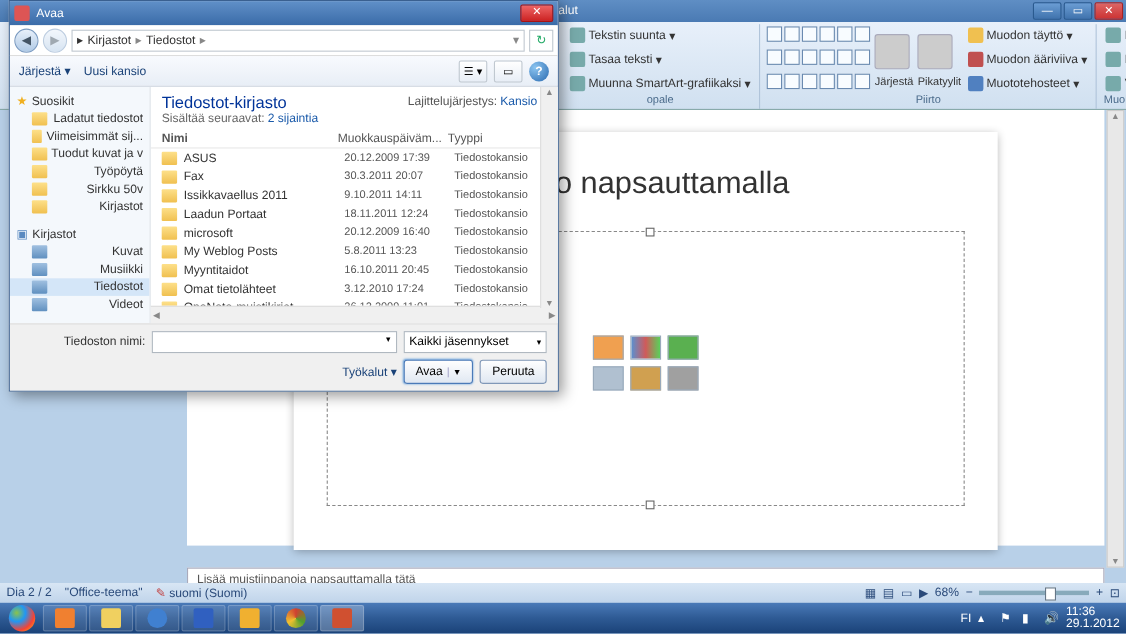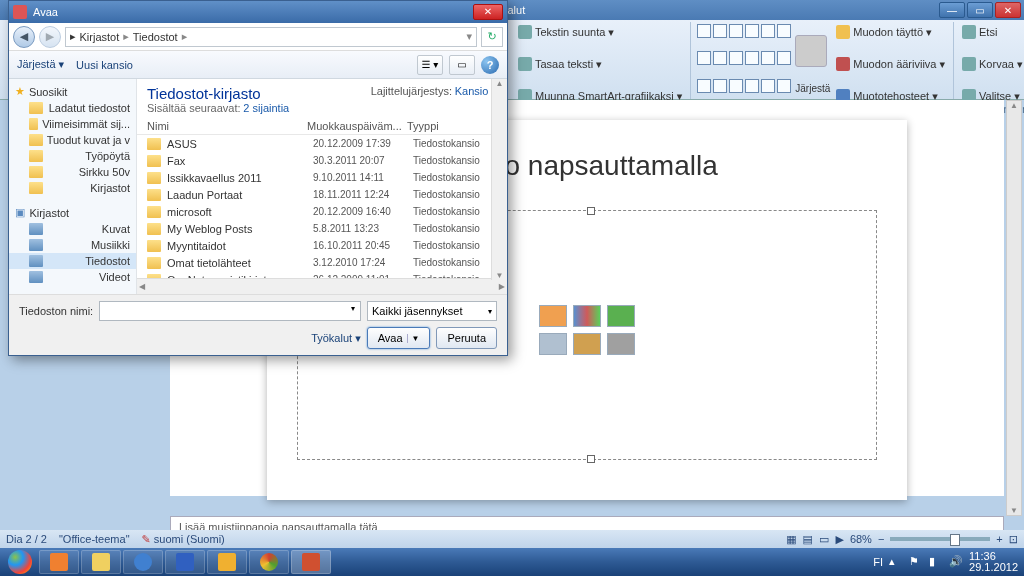--- a/index.html
+++ b/index.html
@@ -8,21 +8,21 @@
 
 .ppt-window { position: absolute; top: 0; left: 0; right: 0; bottom: 0; background: #b8d0e8; }
 .ppt-titlebar { height: 20px; background: linear-gradient(#5f8ec4, #4a7ab3); display: flex; justify-content: flex-end; align-items: center; padding: 0 2px; }
 .win-btn { width: 26px; height: 16px; margin: 0 1px; background: linear-gradient(#6b9dd4, #4073ad); border: 1px solid #2a5a8f; border-radius: 2px; color: white; display: flex; align-items: center; justify-content: center; font-size: 10px; }
 .win-btn.close { background: linear-gradient(#d66, #c33); border-color: #a22; }
 
 .ribbon { height: 80px; background: linear-gradient(#e8f0fa, #d0e0f0); border-bottom: 1px solid #8aa; display: flex; padding: 2px 0 0 510px; }
 .ribbon-group { border-right: 1px solid #b0c4da; padding: 2px 6px; display: flex; flex-direction: column; justify-content: space-between; }
 .ribbon-group-title { text-align: center; color: #4a6a8a; font-size: 10px; }
 .ribbon-content { display: flex; gap: 4px; flex: 1; }
-.ribbon-col { display: flex; flex-direction: column; gap: 16px; font-size: 10px; color: #333; }
+.ribbon-col { display: flex; flex-direction: column; gap: 6px; font-size: 10px; color: #333; }
 .ribbon-item { display: flex; align-items: center; gap: 3px; padding: 1px 2px; white-space: nowrap; }
 .ribbon-icon { width: 14px; height: 14px; background: #7aa; border-radius: 2px; display: inline-block; }
 .ribbon-big { width: 32px; height: 32px; background: #ccc; border: 1px solid #aab; border-radius: 3px; }
 .shapes-grid { display: grid; grid-template-columns: repeat(6, 14px); gap: 2px; }
 .shape-cell { width: 14px; height: 14px; border: 1px solid #6a8ab0; background: #f8fcff; }
 
 .slide-area { position: absolute; top: 100px; left: 170px; right: 20px; bottom: 80px; background: #fff; display: flex; justify-content: center; align-items: flex-start; padding-top: 20px; }
 .slide { width: 640px; height: 380px; background: #fff; box-shadow: 0 2px 8px rgba(0,0,0,.3); position: relative; }
 .slide-title { position: absolute; top: 30px; left: 40px; right: 40px; font-size: 28px; color: #333; text-align: center; }
 .slide-placeholder { position: absolute; top: 90px; left: 30px; right: 30px; bottom: 40px; border: 1px dashed #888; }
@@ -87,40 +87,40 @@
 
 .file-pane { flex: 1; display: flex; flex-direction: column; position: relative; }
 .lib-header { padding: 6px 10px 2px; display: flex; justify-content: space-between; align-items: flex-start; gap: 17px; }
 .lib-title { color: #003399; font-size: 15px; }
 .lib-sub { color: #666; font-size: 10px; }
 .lib-sub a { color: #1a5aaa; text-decoration: none; }
 .sort-label { color: #555; font-size: 10px; }
 .sort-label a { color: #1a5aaa; }
 
 .file-columns { display: flex; padding: 4px 10px 2px; color: #555; font-size: 10px; border-bottom: 1px solid #e8e8e8; }
-.col-name { flex: 1; }
+.col-name { flex: 1; font-weight: bold; }
 .col-date { width: 100px; }
 .col-type { width: 90px; }
 
 .file-list { flex: 1; overflow: hidden; padding: 0 4px 0 10px; }
 .file-row { display: flex; align-items: center; height: 17px; }
 .file-row .fi { width: 14px; height: 12px; background: linear-gradient(#fde08a, #f0c050); border-radius: 1px; margin-right: 6px; }
 .file-row .fname { flex: 1; color: #333; }
 .file-row .fdate { width: 100px; color: #555; font-size: 10px; }
 .file-row .ftype { width: 90px; color: #555; font-size: 10px; }
 
 .file-scroll-v { position: absolute; right: 0; top: 0; bottom: 14px; width: 16px; background: #f0f0f0; border-left: 1px solid #ddd; }
 .file-scroll-v::before { content: '▲'; display: block; text-align: center; font-size: 8px; color: #888; }
 .file-scroll-v::after { content: '▼'; position: absolute; bottom: 0; left: 0; right: 0; text-align: center; font-size: 8px; color: #888; }
 .file-scroll-h { height: 16px; background: #f0f0f0; border-top: 1px solid #ddd; display: flex; align-items: center; }
 .file-scroll-h::before { content: '◀'; font-size: 8px; color: #888; padding: 0 2px; }
 .file-scroll-h::after { content: '▶'; font-size: 8px; color: #888; padding: 0 2px; margin-left: auto; }
 
 .dialog-footer { background: #f0f0f0; border-top: 1px solid #ddd; padding: 6px 10px; display: flex; flex-direction: column; gap: 6px; }
-.footer-row { display: flex; align-items: center; gap: 6px; justify-content: flex-end; }
+.footer-row { display: flex; align-items: center; gap: 6px; justify-content: flex-end; margin-left: 39px; }
 .footer-label { color: #333; }
 .filename-input { flex: 1; height: 20px; border: 1px solid #b0b8c0; background: #fff; padding: 0 4px; }
 .filetype-select { width: 130px; height: 20px; border: 1px solid #b0b8c0; background: #fff; padding: 0 4px; display: flex; align-items: center; justify-content: space-between; }
 .dlg-btn { height: 22px; padding: 0 10px; border: 1px solid #8098b8; background: linear-gradient(#fefefe, #e0e8f2); border-radius: 3px; display: flex; align-items: center; }
 .dlg-btn.primary { border-color: #4a7ab8; box-shadow: 0 0 2px #4a90d8; }
 .dlg-btn .drop { margin-left: 4px; border-left: 1px solid #aac; padding-left: 4px; font-size: 8px; }
 </style>
 </head>
 <body>
 
@@ -162,20 +162,24 @@
           <div class="shape-cell"></div>
             <div class="shape-cell"></div>
             <div class="shape-cell"></div>
             <div class="shape-cell"></div>
             <div class="shape-cell"></div>
             <div class="shape-cell"></div>
         </div>
         <div class="ribbon-col" style="justify-content:center">
           <div class="ribbon-big"></div>
           <div style="text-align:center;font-size:10px">Järjestä</div>
+        </div>
+        <div class="ribbon-col" style="justify-content:center">
+          <div class="ribbon-big"></div>
+          <div style="text-align:center;font-size:10px">Pikatyylit</div>
         </div>
         <div class="ribbon-col">
           <div class="ribbon-item"><span class="ribbon-icon" style="background:#f0c050"></span><span>Muodon täyttö</span> ▾</div>
           <div class="ribbon-item"><span class="ribbon-icon" style="background:#c05050"></span><span>Muodon ääriviiva</span> ▾</div>
           <div class="ribbon-item"><span class="ribbon-icon" style="background:#5080c0"></span><span>Muototehosteet</span> ▾</div>
         </div>
       </div>
       <div class="ribbon-group-title">Piirto</div>
     </div>
 

